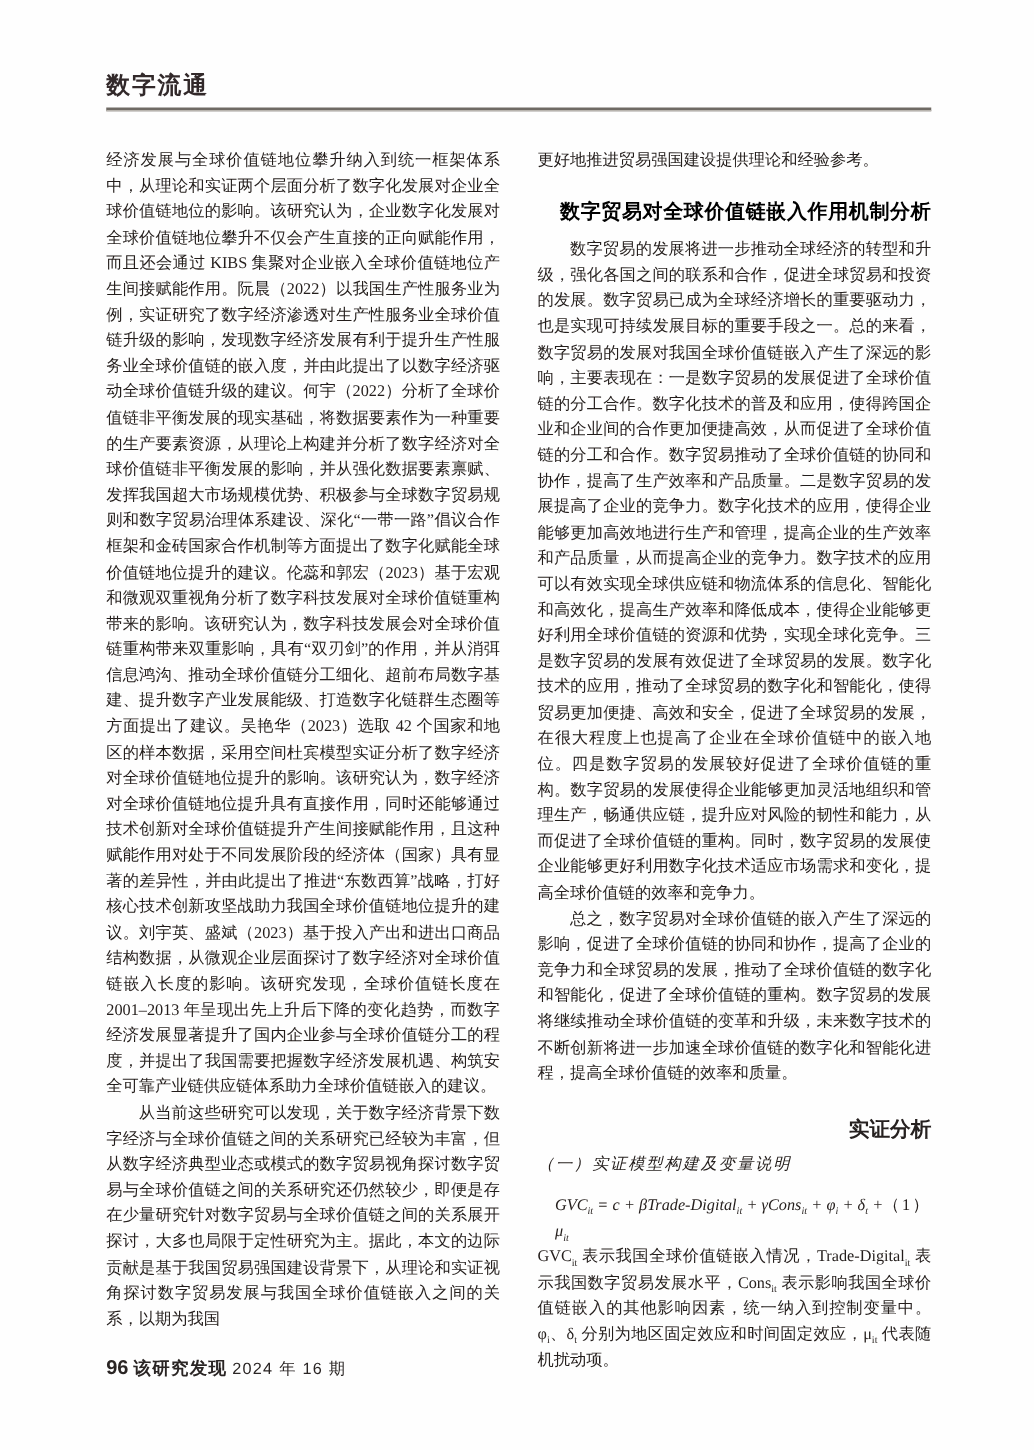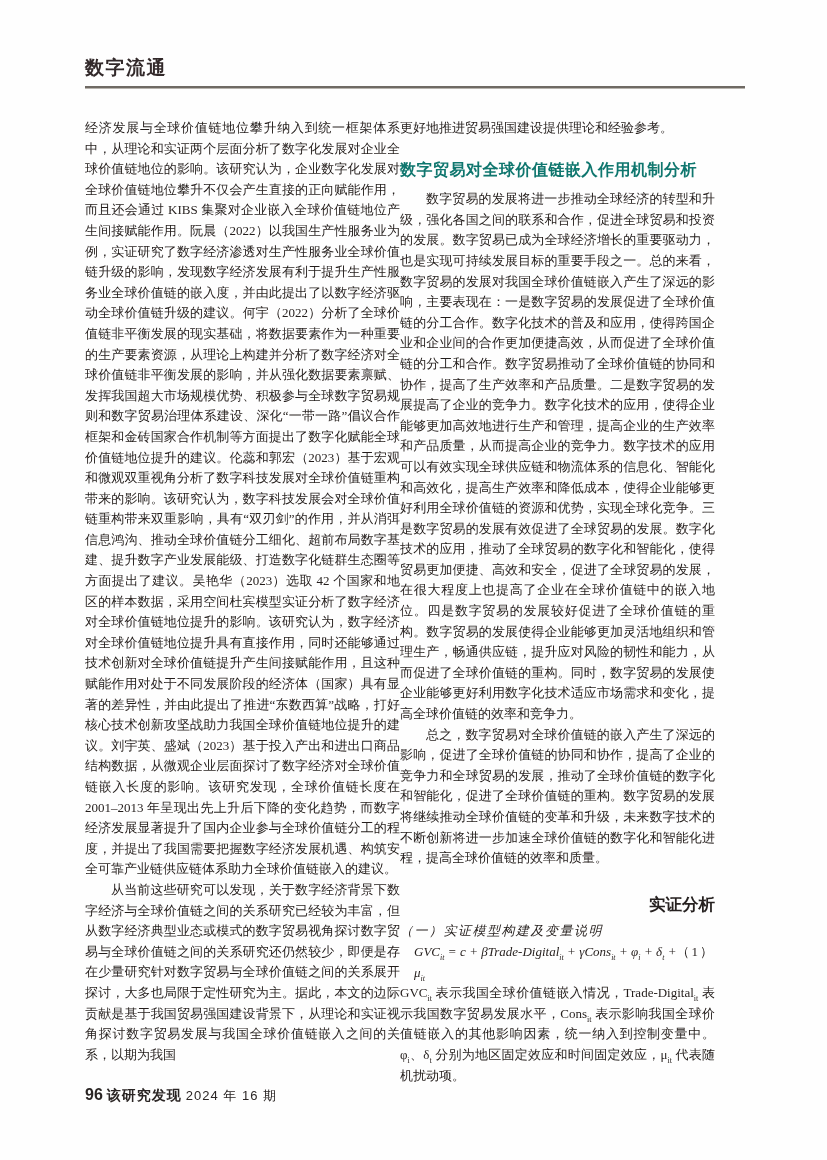--- a/index.html
+++ b/index.html
@@ -34,20 +34,21 @@
     background: #6f6a64;
     border-bottom: 1px solid #b8b4ae;
   }
   
   .columns {
     position: absolute;
     left: 85px;
     top: 118px;
     width: 660px;
     display: flex;
+    gap: 30px;
   }
   .col {
     width: 315px;
     font-family: "Liberation Serif", "DejaVu Serif", serif;
     font-size: 13px;
     line-height: 20.6px;
     color: #231d1b;
     text-align: justify;
     text-justify: inter-ideograph;
   }
@@ -56,22 +57,22 @@
     text-indent: 2em;
   }
   .col p.no-indent {
     text-indent: 0;
   }
   .heading-center {
     font-family: "Liberation Sans", "DejaVu Sans", sans-serif;
     font-weight: 700;
     font-size: 16px;
     letter-spacing: 0.5px;
-    color: #0f766e;
-    text-align: left;
+    color: #000000;
+    text-align: right;
     margin: 21px 0 9px 0;
   }
   .heading-left {
     font-family: "Liberation Sans", "DejaVu Sans", sans-serif;
     font-weight: 700;
     font-size: 16.5px;
     color: #262120;
     text-align: right;
     margin: 25px 0 7px 0;
     padding-left: 14px;
@@ -82,20 +83,21 @@
     text-indent: 1em;
     text-align: left;
     margin: 0 0 2px 0;
   }
   .equation {
     display: flex;
     justify-content: space-between;
     align-items: baseline;
     padding-left: 14px;
     font-style: italic;
+    margin-top: 12px;
   }
   .equation sub, .col sub {
     font-size: 0.62em;
     line-height: 0;
   }
   .eq-number {
     font-style: normal;
     letter-spacing: 2px;
   }
   

